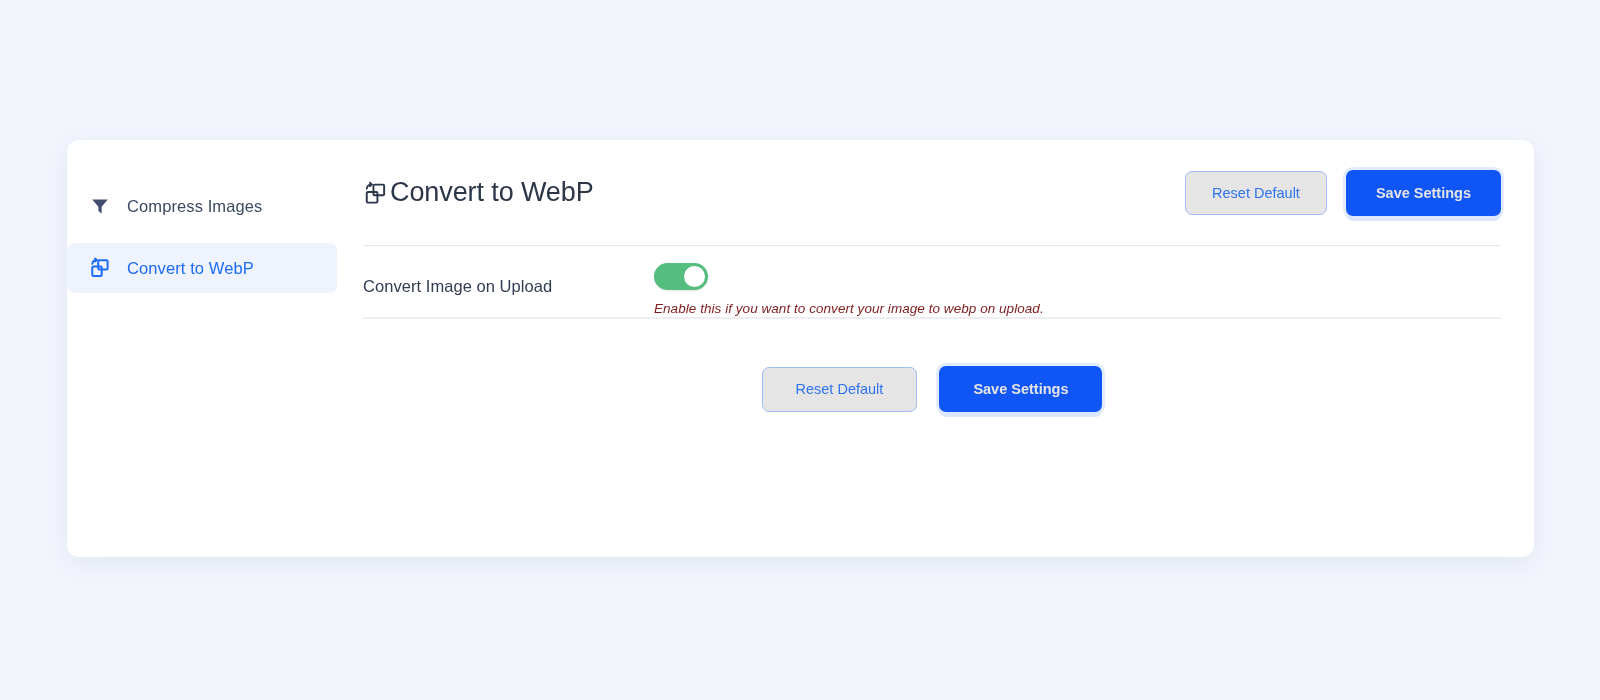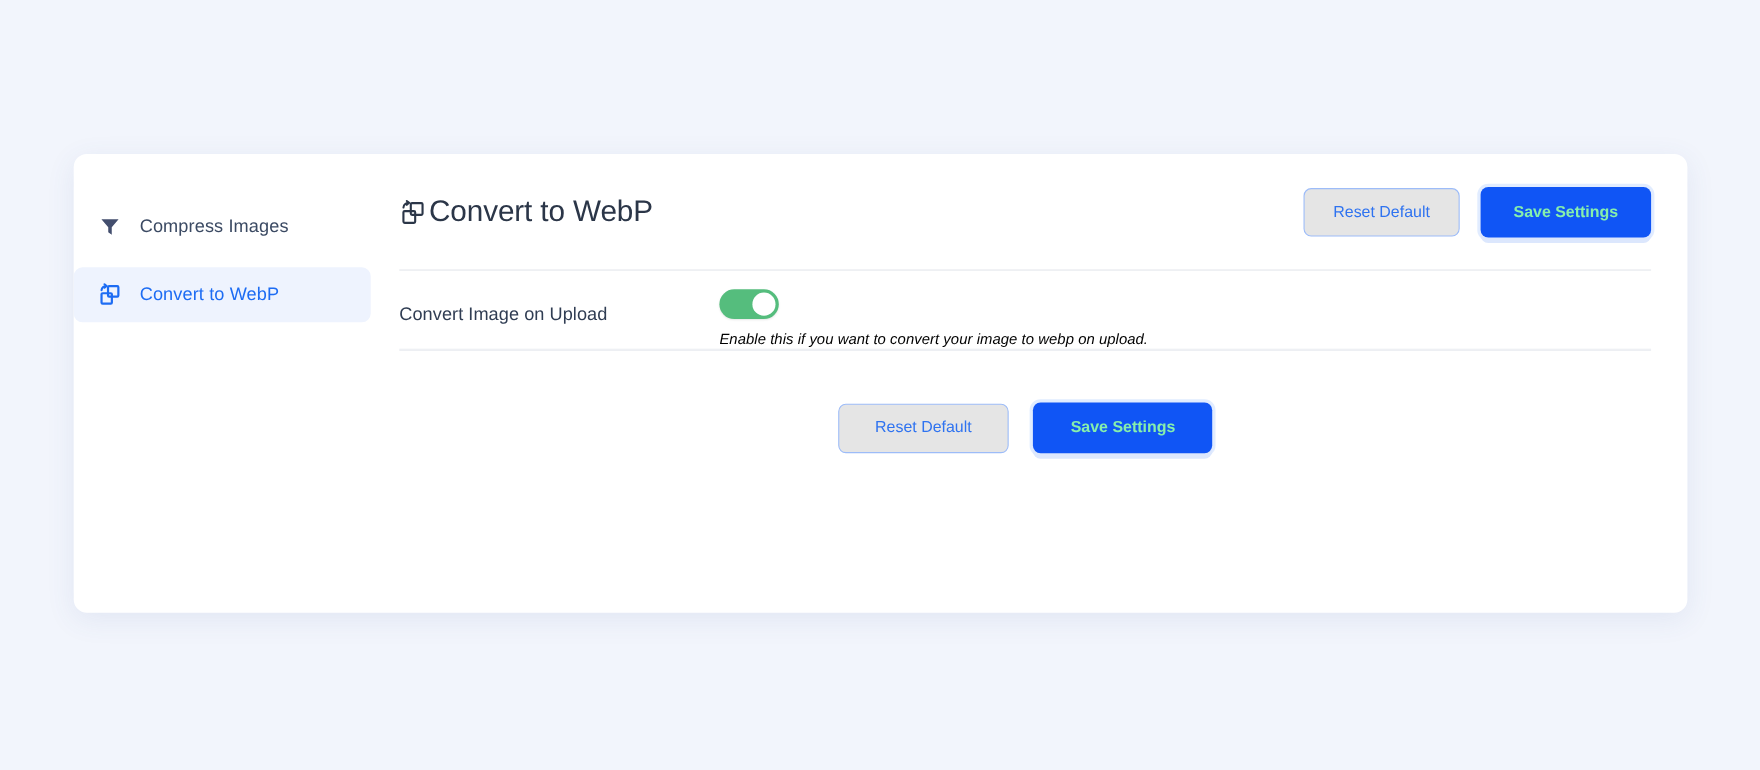--- a/index.html
+++ b/index.html
@@ -116,21 +116,21 @@
   .btn-outline {
     background: #e5e5e5;
     border: 1px solid #9dbcf8;
     color: #2f73f0;
     height: 44px;
     padding: 0 26px;
   }
   .btn-primary {
     background: #1055f5;
     border: none;
-    color: #86efac;
+    color: #e5e5e5;
     height: 46px;
     padding: 0 30px;
     font-weight: bold;
     font-size: 14.5px;
   }
   .btn-primary.focused {
     box-shadow: 0 5px 0 0 #dce7fd, 0 0 0 3px rgba(200, 220, 255, 0.55);
   }
   .header .btn-outline { margin-right: 19px; }
 
@@ -176,21 +176,21 @@
     position: absolute;
     width: 21px;
     height: 21px;
     border-radius: 50%;
     background: #ffffff;
     top: 3px;
     right: 3px;
   }
   .help {
     font-size: 13.5px;
-    color: #000000;
+    color: #7f1d1d;
     font-style: italic;
     margin-top: 11px;
     letter-spacing: 0.05px;
   }
 
   
   .footer {
     display: flex;
     align-items: center;
     justify-content: center;

